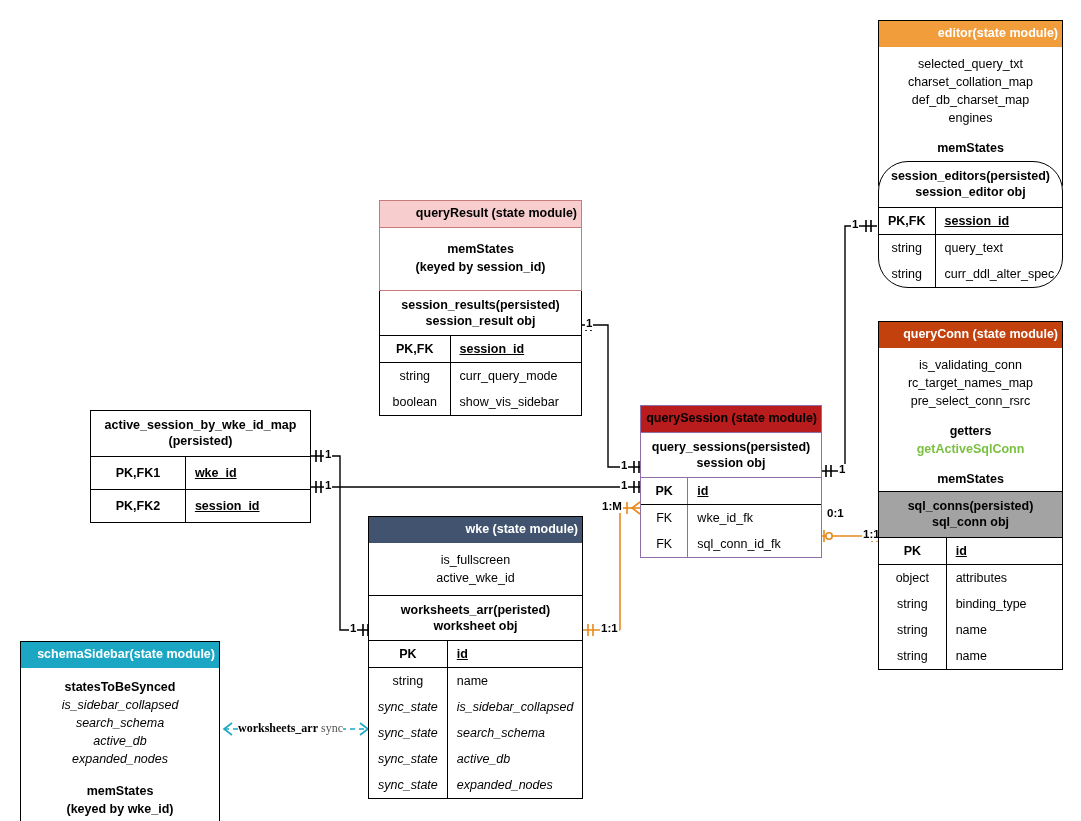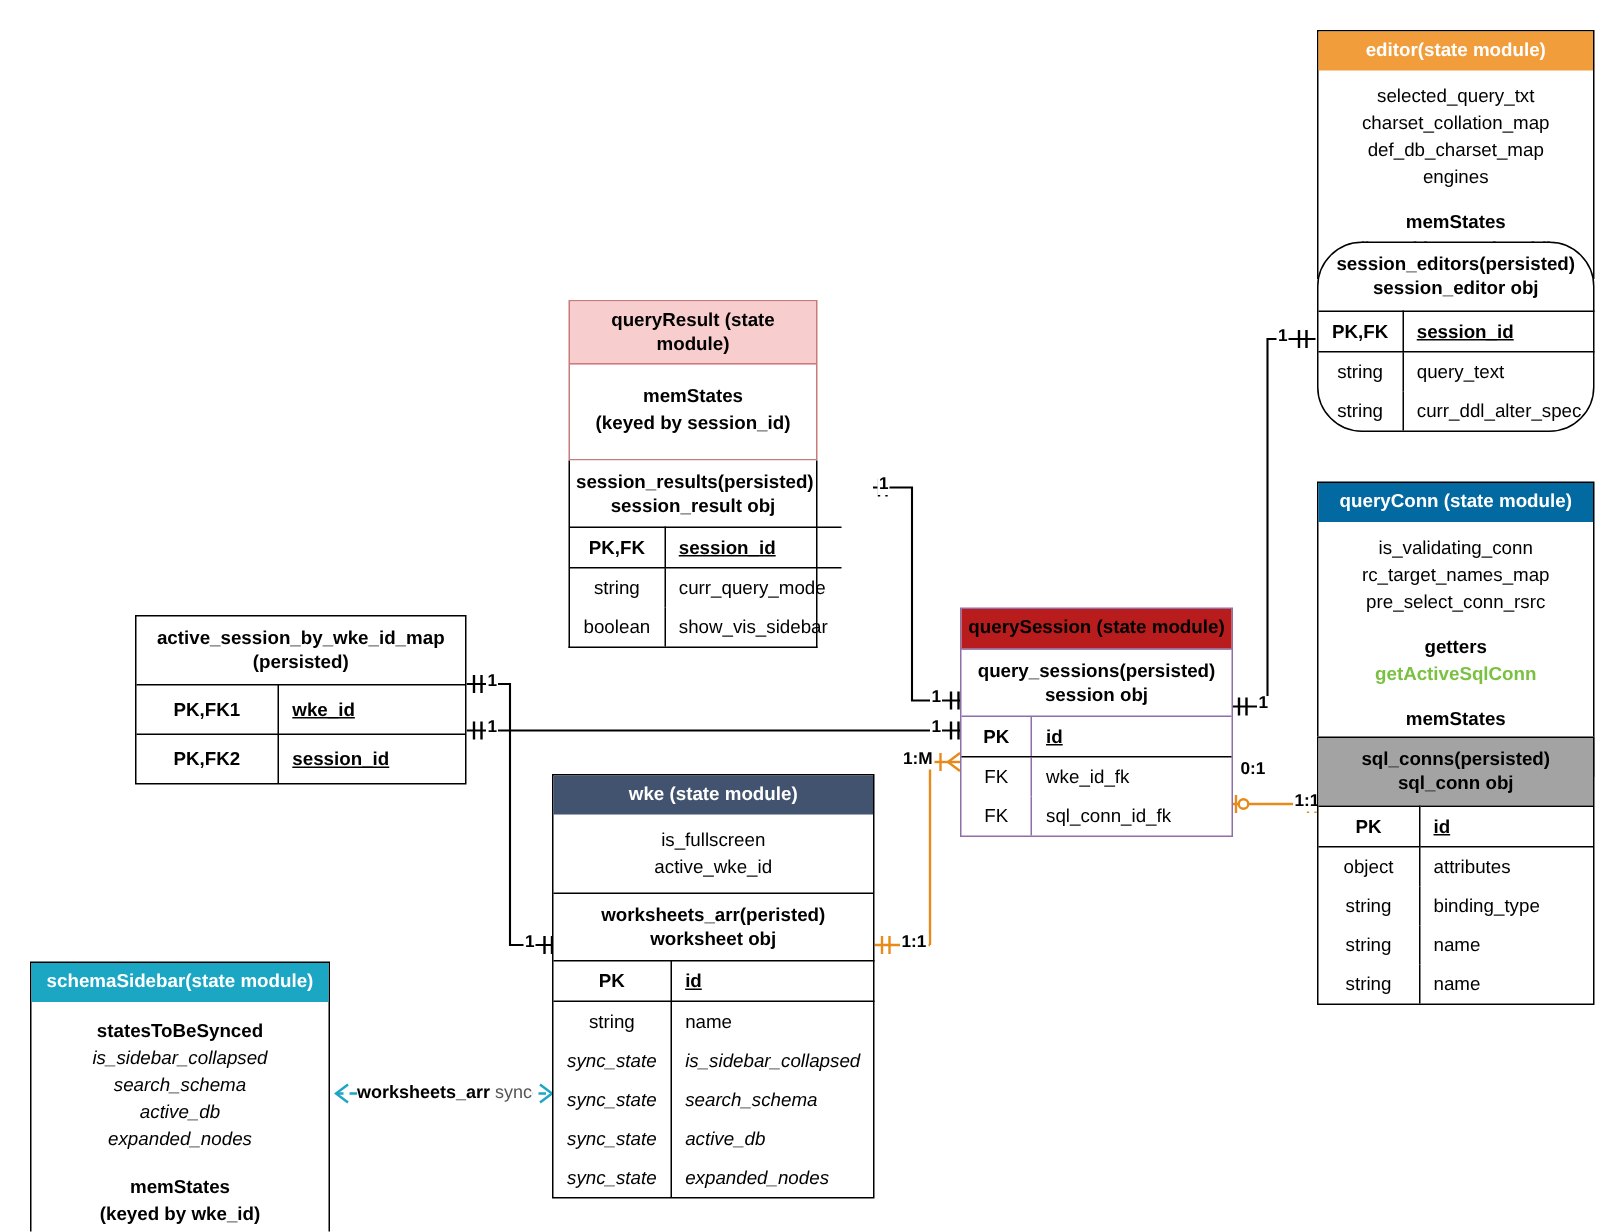--- a/index.html
+++ b/index.html
@@ -15,21 +15,21 @@
     overflow: hidden;
   }
   .box { position: absolute; box-sizing: border-box; }
 
   
   .card {
     background: #fff;
     border: 1px solid #000;
   }
   .card-hdr {
-    text-align: center;
+    text-align: right;
     font-weight: bold;
     padding: 5px 4px;
     font-size: 12.5px;
     line-height: 1.25;
   }
   .hdr-white { color: #fff; }
   .hdr-dark { color: #000; }
 
   .attr-block {
     text-align: center;
@@ -83,20 +83,21 @@
     white-space: nowrap;
     line-height: 1;
   }
   .lbl-orange { color: #000; }
   .lbl-sync {
     position: absolute;
     font-size: 12px;
     background: #fff;
     white-space: nowrap;
     line-height: 1;
+    font-family: Liberation Serif, serif;
   }
   .lbl-sync b { font-weight: bold; }
   .lbl-sync span { color: #555; }
 </style>
 </head>
 <body>
 
 <svg id="wires">
   <g stroke="#000" stroke-width="1.4" fill="none" stroke-linecap="butt">
 
@@ -207,21 +208,21 @@
     </tr>
     <tr class="noline">
       <td class="k">string</td>
       <td class="v">curr_ddl_alter_spec</td>
     </tr>
   </tbody>
     </table>
 </div>
 
 <div class="box card" style="left:878px; top:321px; width:185px;">
-  <div class="card-hdr hdr-white" style="background:#0369a1;">queryConn (state module)</div>
+  <div class="card-hdr hdr-white" style="background:#c2410c;">queryConn (state module)</div>
   <div class="attr-block">
     <div>is_validating_conn</div>
     <div>rc_target_names_map</div>
     <div>pre_select_conn_rsrc</div>
     <div style="height:12px;"></div>
     <div class="b">getters</div>
     <div class="g">getActiveSqlConn</div>
     <div style="height:12px;"></div>
     <div class="b">memStates</div>
     <div class="b">(keyed by session_id)</div>
@@ -252,21 +253,21 @@
       <td class="v">name</td>
     </tr>
     <tr class="noline">
       <td class="k">string</td>
       <td class="v">name</td>
     </tr>
   </tbody>
     </table>
 </div>
 
-<div class="box" style="left:379px; top:200px; width:166px;">
+<div class="box" style="left:379px; top:200px; width:203px;">
   <div class="card" style="border:1px solid #c97b7b;">
     <div class="card-hdr hdr-dark" style="background:#f8cdcd; border-bottom:1px solid #c97b7b;">queryResult (state module)</div>
     <div class="attr-block" style="padding:12px 6px 14px;">
       <div class="b">memStates</div>
       <div class="b">(keyed by session_id)</div>
     </div>
   </div>
   <div class="card" style="border-top:none;">
     <div class="sect-hdr" style="border-top:none;">
       <div>session_results(persisted)</div>

